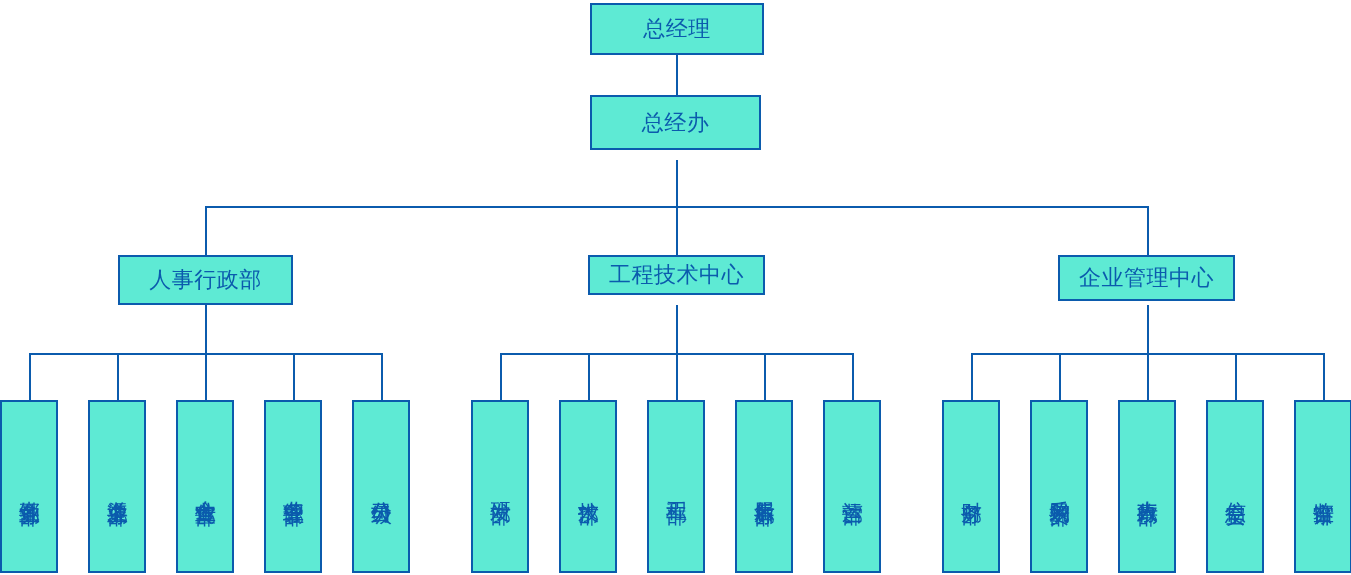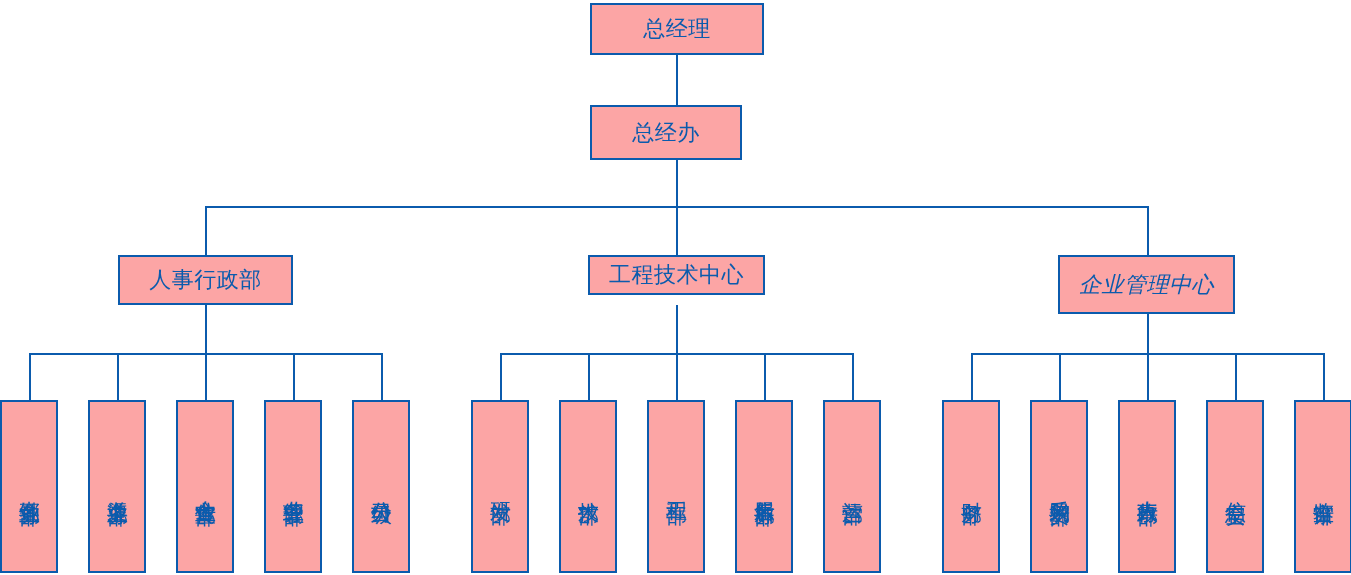--- a/index.html
+++ b/index.html
@@ -16,21 +16,21 @@
     width: 1351px;
     height: 575px;
     background: #ffffff;
     overflow: hidden;
   }
   
   .node {
     position: absolute;
     box-sizing: border-box;
     border: 2px solid #0b5bad;
-    background: #fca5a5;
+    background: #5eead4;
     color: #0b5bad;
     display: flex;
     align-items: center;
     justify-content: center;
     z-index: 3;
     text-align: right;
   }
   .node .label {
     color: #0b5bad;
     line-height: 1.08;
@@ -98,31 +98,31 @@
   <div class="ln v" style="left:971px;  top:353px; height:47px;"></div>
   <div class="ln v" style="left:1059px; top:353px; height:47px;"></div>
   <div class="ln v" style="left:1147px; top:353px; height:47px;"></div>
   <div class="ln v" style="left:1235px; top:353px; height:47px;"></div>
   <div class="ln v" style="left:1323px; top:353px; height:47px;"></div>
 
   <div class="node h top" style="left:590px; top:3px; width:174px; height:52px;">
     <span class="label">总经理</span>
   </div>
 
-  <div class="node h" style="left:590px; top:105px; width:152px; height:55px;">
+  <div class="node h" style="left:590px; top:95px; width:171px; height:55px;">
     <span class="label">总经办</span>
   </div>
 
   <div class="node h" style="left:118px; top:255px; width:175px; height:50px;">
     <span class="label">人事行政部</span>
   </div>
   <div class="node h" style="left:588px; top:255px; width:177px; height:40px;">
     <span class="label">工程技术中心</span>
   </div>
-  <div class="node h" style="left:1058px; top:255px; width:177px; height:59px;font-style:italic;">
+  <div class="node h" style="left:1058px; top:255px; width:177px; height:46px;">
     <span class="label">企业管理中心</span>
   </div>
 
   <div class="node v" style="left:0px; top:400px; width:58px; height:173px;">
     <span class="label">直销业务部</span>
   </div>
   <div class="node v" style="left:88px; top:400px; width:58px; height:173px;">
     <span class="label">渠道业务部</span>
   </div>
   <div class="node v" style="left:176px; top:400px; width:58px; height:173px;">

